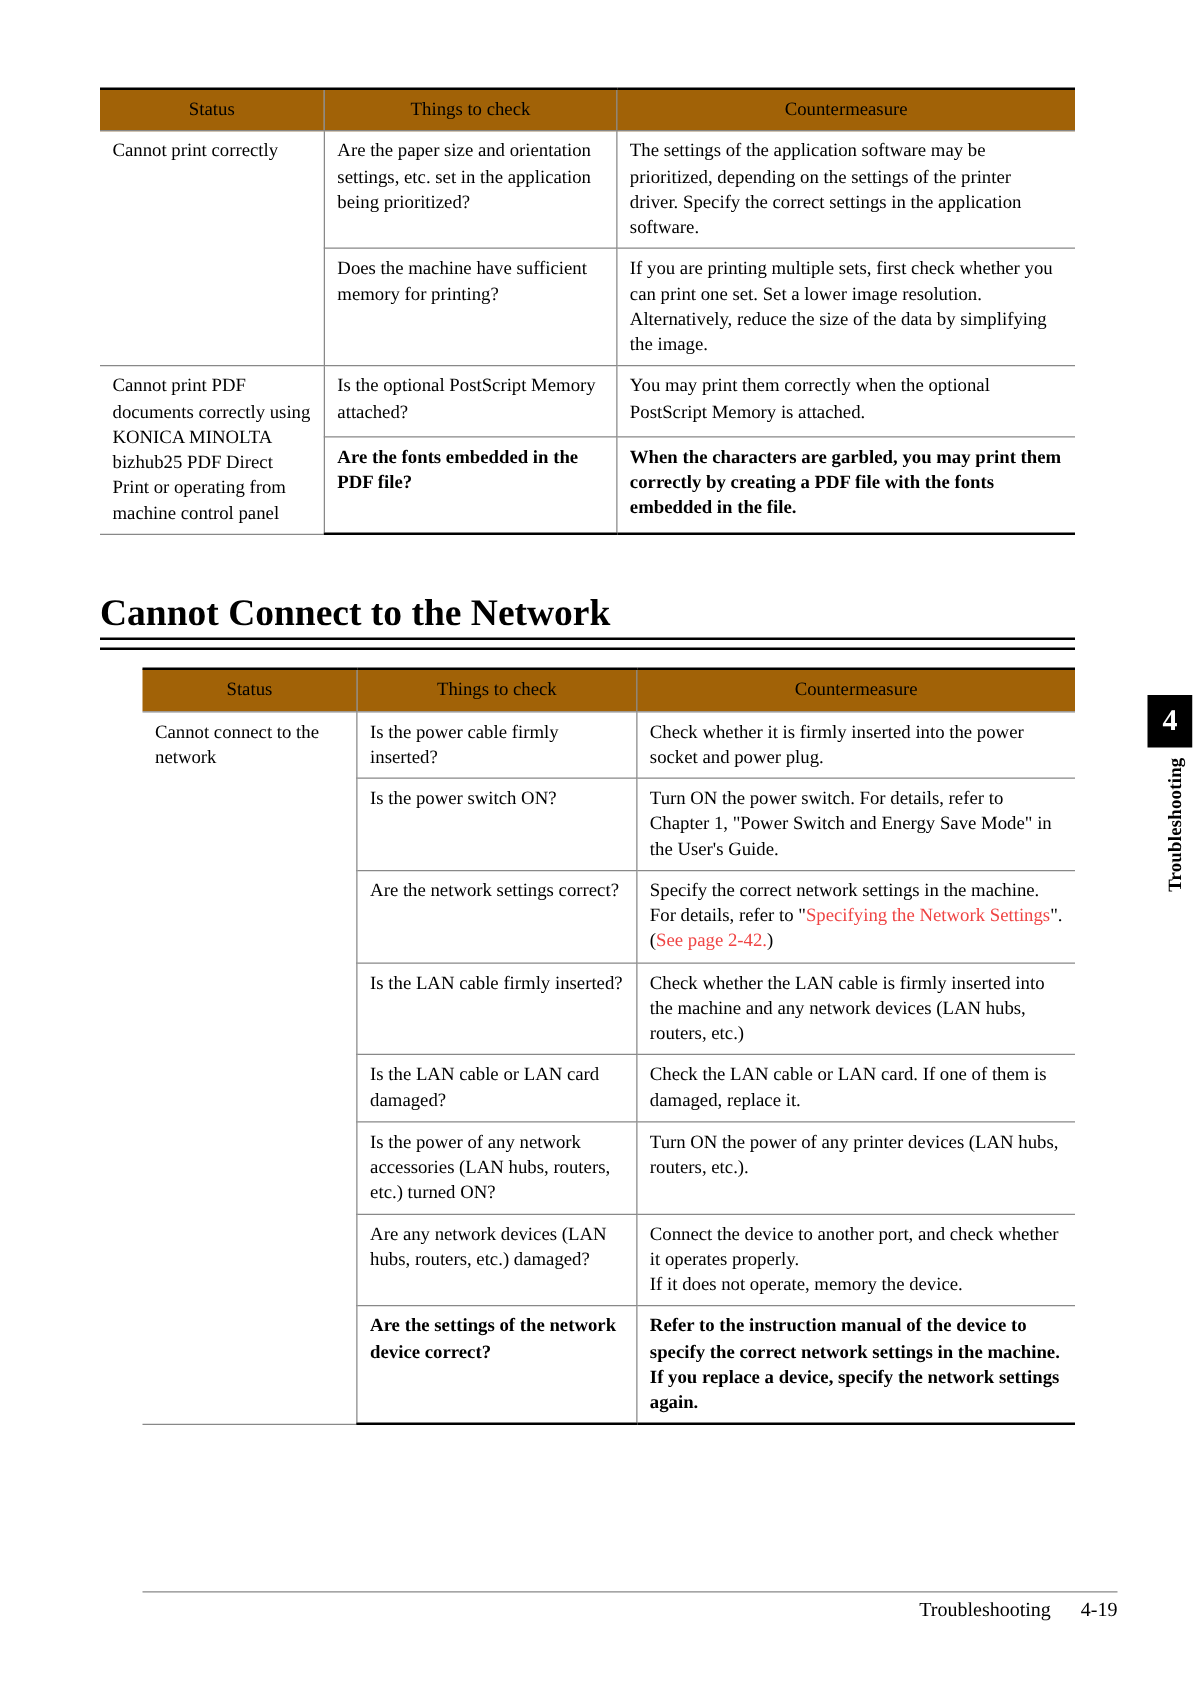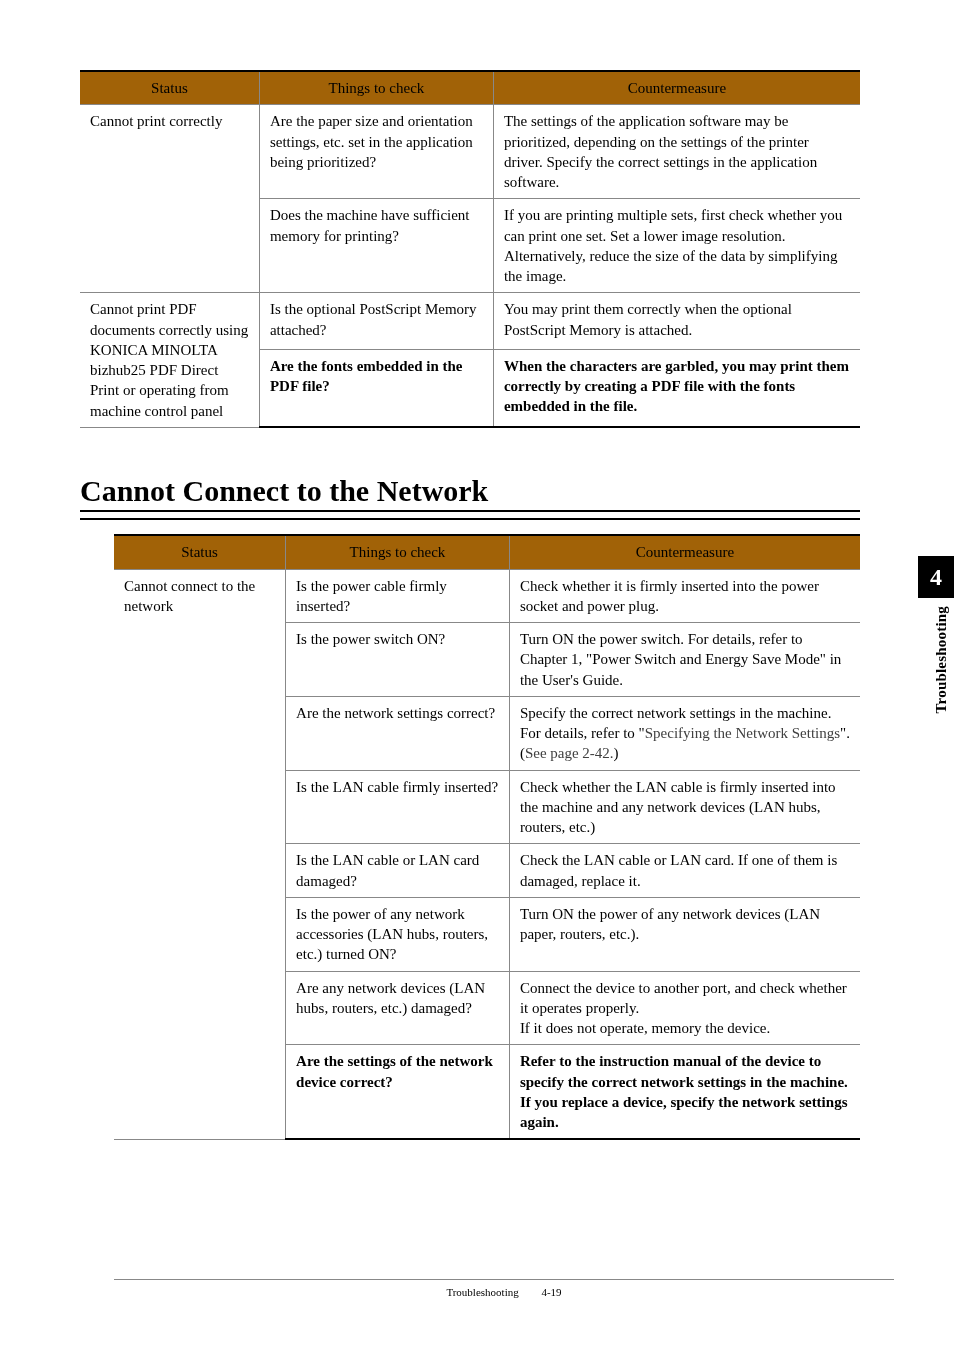--- a/index.html
+++ b/index.html
@@ -58,21 +58,21 @@
     border-bottom: 2px solid #000;
     margin-top: 2px;
   }
   .h2-wrap { border-bottom: 2px solid #000; margin-bottom: 14px; }
   .h2-wrap h2 { border-bottom: 1px solid #000; margin-bottom: 2px; padding-bottom: 4px;}
   .intro {
     font-size: 15.5px;
     line-height: 1.4;
     margin: 0 0 10px 34px;
   }
-  .link { color: #404040; }
+  .link { color: #ef4444; }
   .side-tab {
     position: absolute;
     right: 0;
     top: 556px;
     width: 36px;
     height: 42px;
     background: #000;
     color: #fff;
     font-size: 24px;
     font-weight: bold;
@@ -86,25 +86,25 @@
     writing-mode: vertical-rl;
     transform: rotate(180deg);
     font-size: 15px;
     font-weight: bold;
     letter-spacing: 0.2px;
   }
   .footer {
     position: absolute;
     bottom: 50px;
     right: 60px;
-    font-size: 11px;
+    font-size: 16px;
     border-top: 1px solid #888;
     padding-top: 6px;
     width: 780px;
-    text-align: center;
+    text-align: right;
   }
   .footer-title { margin-right: 20px; }
 </style>
 </head>
 <body>
 
 <div class="content">
 
   <table>
     <colgroup>
@@ -176,21 +176,21 @@
       <tr>
         <td>Is the LAN cable firmly inserted?</td>
         <td>Check whether the LAN cable is firmly inserted into the machine and any network devices (LAN hubs, routers, etc.)</td>
       </tr>
       <tr>
         <td>Is the LAN cable or LAN card damaged?</td>
         <td>Check the LAN cable or LAN card. If one of them is damaged, replace it.</td>
       </tr>
       <tr>
         <td>Is the power of any network accessories (LAN hubs, routers, etc.) turned ON?</td>
-        <td>Turn ON the power of any network devices (LAN paper, routers, etc.).</td>
+        <td>Turn ON the power of any printer devices (LAN hubs, routers, etc.).</td>
       </tr>
       <tr>
         <td>Are any network devices (LAN hubs, routers, etc.) damaged?</td>
         <td style="white-space:pre-line;">Connect the device to another port, and check whether it operates properly.
 If it does not operate, memory the device.</td>
       </tr>
       <tr>
         <td>Are the settings of the network device correct?</td>
         <td style="white-space:pre-line;">Refer to the instruction manual of the device to specify the correct network settings in the machine.
 If you replace a device, specify the network settings again.</td>

